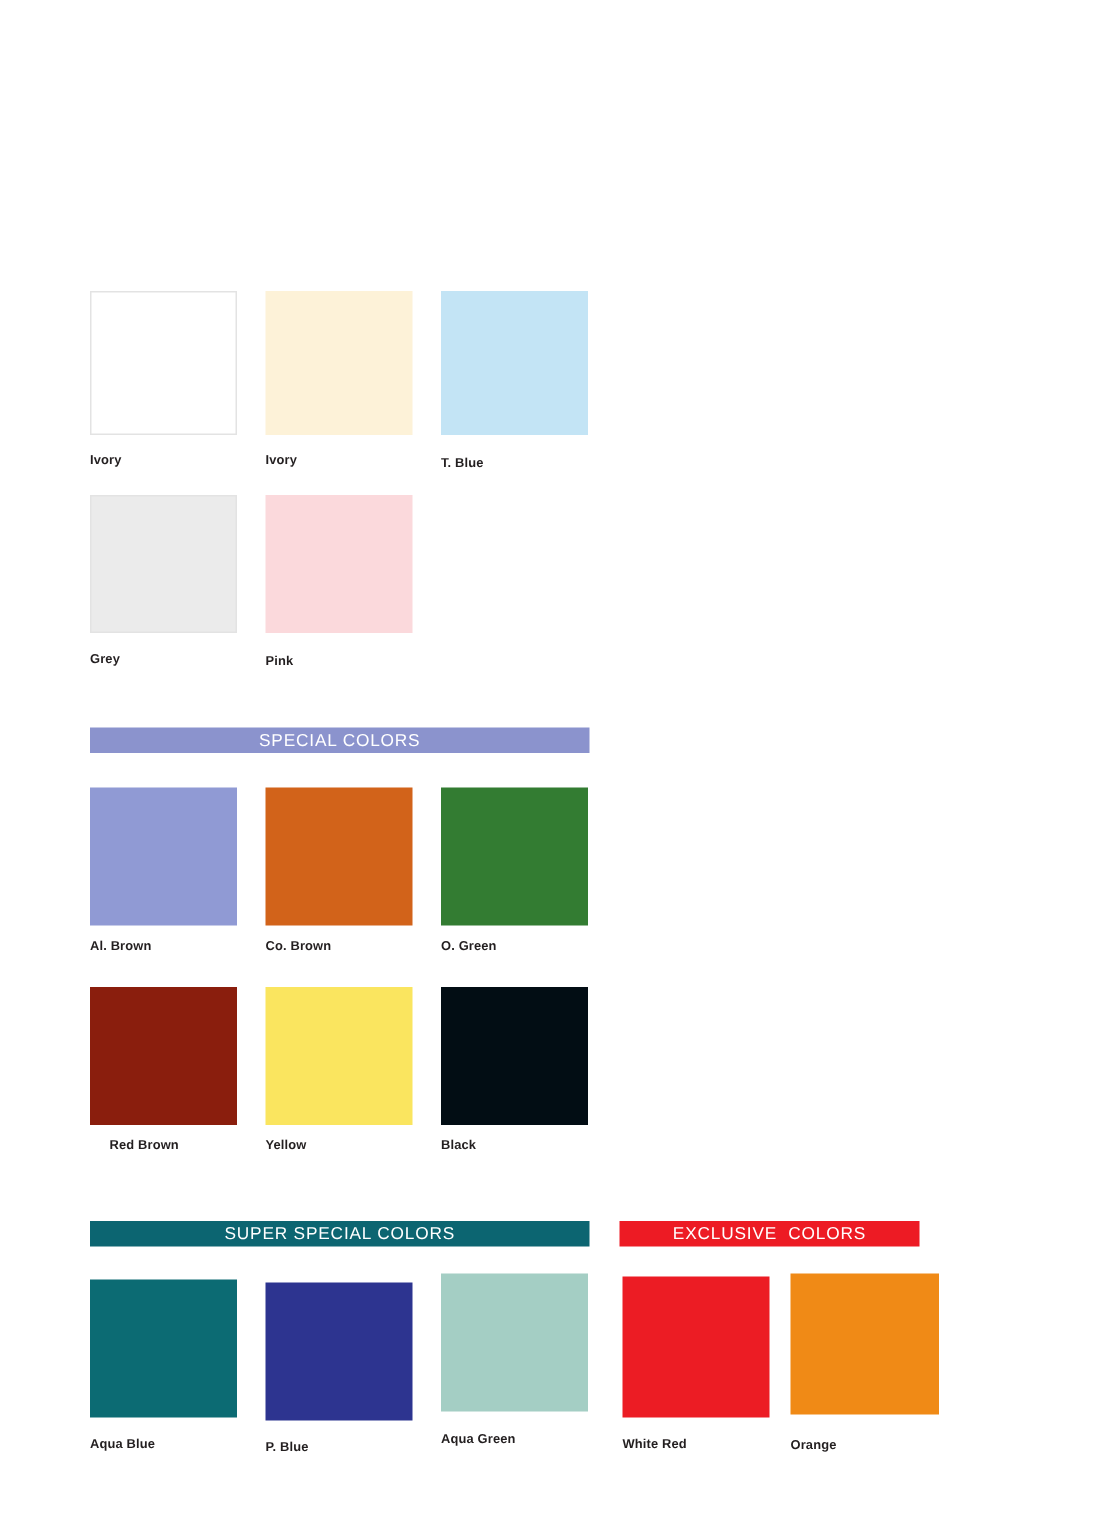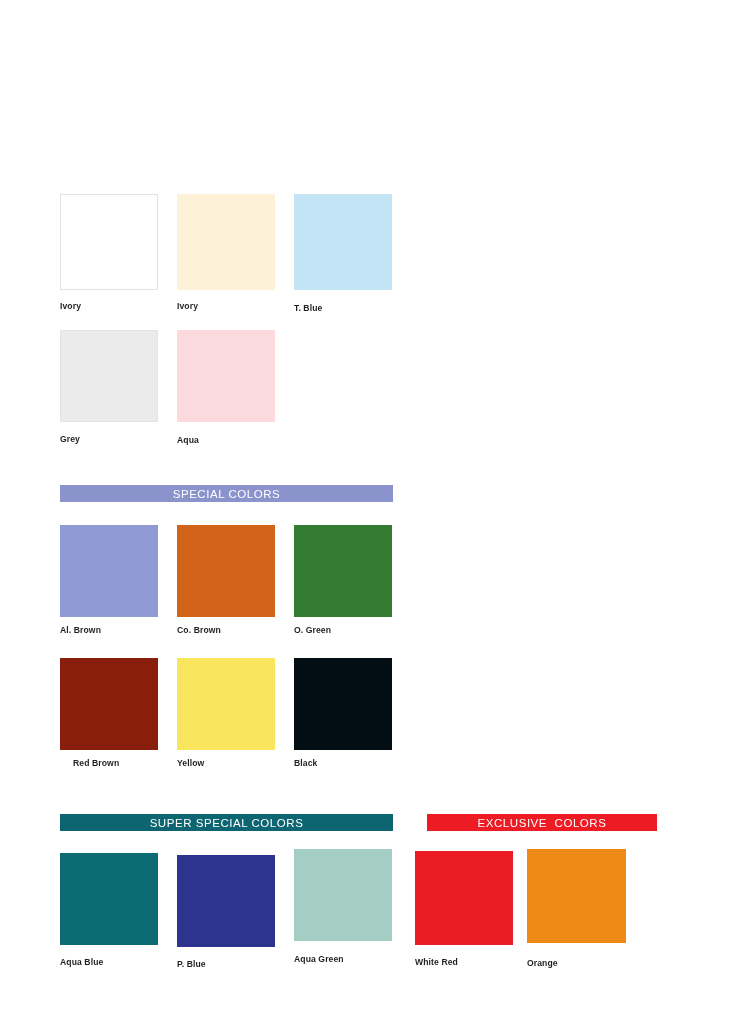--- a/index.html
+++ b/index.html
@@ -74,35 +74,35 @@
   <div></div>
 
   <div class="banner" id="banner-1" style="left: 60px; top: 485px; width: 333px; height: 17px; background: rgb(139, 147, 205);">
     <span class="banner-text" style="color: rgb(255, 255, 255);">SPECIAL COLORS</span>
   </div>
 
   <div class="banner" id="banner-2" style="left: 60px; top: 814px; width: 333px; height: 17px; background: rgb(12, 101, 113);">
     <span class="banner-text" style="color: rgb(255, 255, 255);">SUPER SPECIAL COLORS</span>
   </div>
 
-  <div class="banner" id="banner-3" style="left: 427px; top: 814px; width: 230px; height: 17px; background: rgb(237, 27, 36);">
+  <div class="banner" id="banner-3" style="left: 413px; top: 814px; width: 200px; height: 17px; background: rgb(237, 27, 36);">
     <span class="banner-text" style="color: rgb(255, 255, 255);">EXCLUSIVE  COLORS</span>
   </div>
 
   <div id="swatch-layer">
       <div class="swatch swatch-bordered" style="left: 60px; top: 194px; width: 98px; height: 96px; background: rgb(255, 255, 255);"></div>
       <div class="swatch-label" style="left: 60px; top: 301px;">Ivory</div>
       <div class="swatch" style="left: 177px; top: 194px; width: 98px; height: 96px; background: rgb(253, 242, 216);"></div>
       <div class="swatch-label" style="left: 177px; top: 301px;">Ivory</div>
       <div class="swatch" style="left: 294px; top: 194px; width: 98px; height: 96px; background: rgb(195, 228, 245);"></div>
       <div class="swatch-label" style="left: 294px; top: 303px;">T. Blue</div>
       <div class="swatch swatch-bordered" style="left: 60px; top: 330px; width: 98px; height: 92px; background: rgb(235, 235, 235);"></div>
       <div class="swatch-label" style="left: 60px; top: 434px;">Grey</div>
       <div class="swatch" style="left: 177px; top: 330px; width: 98px; height: 92px; background: rgb(251, 217, 220);"></div>
-      <div class="swatch-label" style="left: 177px; top: 435px;">Aqua</div>
+      <div class="swatch-label" style="left: 177px; top: 435px;">Pink</div>
       <div class="swatch" style="left: 60px; top: 525px; width: 98px; height: 92px; background: rgb(144, 154, 212);"></div>
       <div class="swatch-label" style="left: 60px; top: 625px;">Al. Brown</div>
       <div class="swatch" style="left: 177px; top: 525px; width: 98px; height: 92px; background: rgb(210, 99, 26);"></div>
       <div class="swatch-label" style="left: 177px; top: 625px;">Co. Brown</div>
       <div class="swatch" style="left: 294px; top: 525px; width: 98px; height: 92px; background: rgb(51, 124, 50);"></div>
       <div class="swatch-label" style="left: 294px; top: 625px;">O. Green</div>
       <div class="swatch" style="left: 60px; top: 658px; width: 98px; height: 92px; background: rgb(138, 30, 13);"></div>
       <div class="swatch-label" style="left: 73px; top: 758px;">Red Brown</div>
       <div class="swatch" style="left: 177px; top: 658px; width: 98px; height: 92px; background: rgb(250, 229, 95);"></div>
       <div class="swatch-label" style="left: 177px; top: 758px;">Yellow</div>

